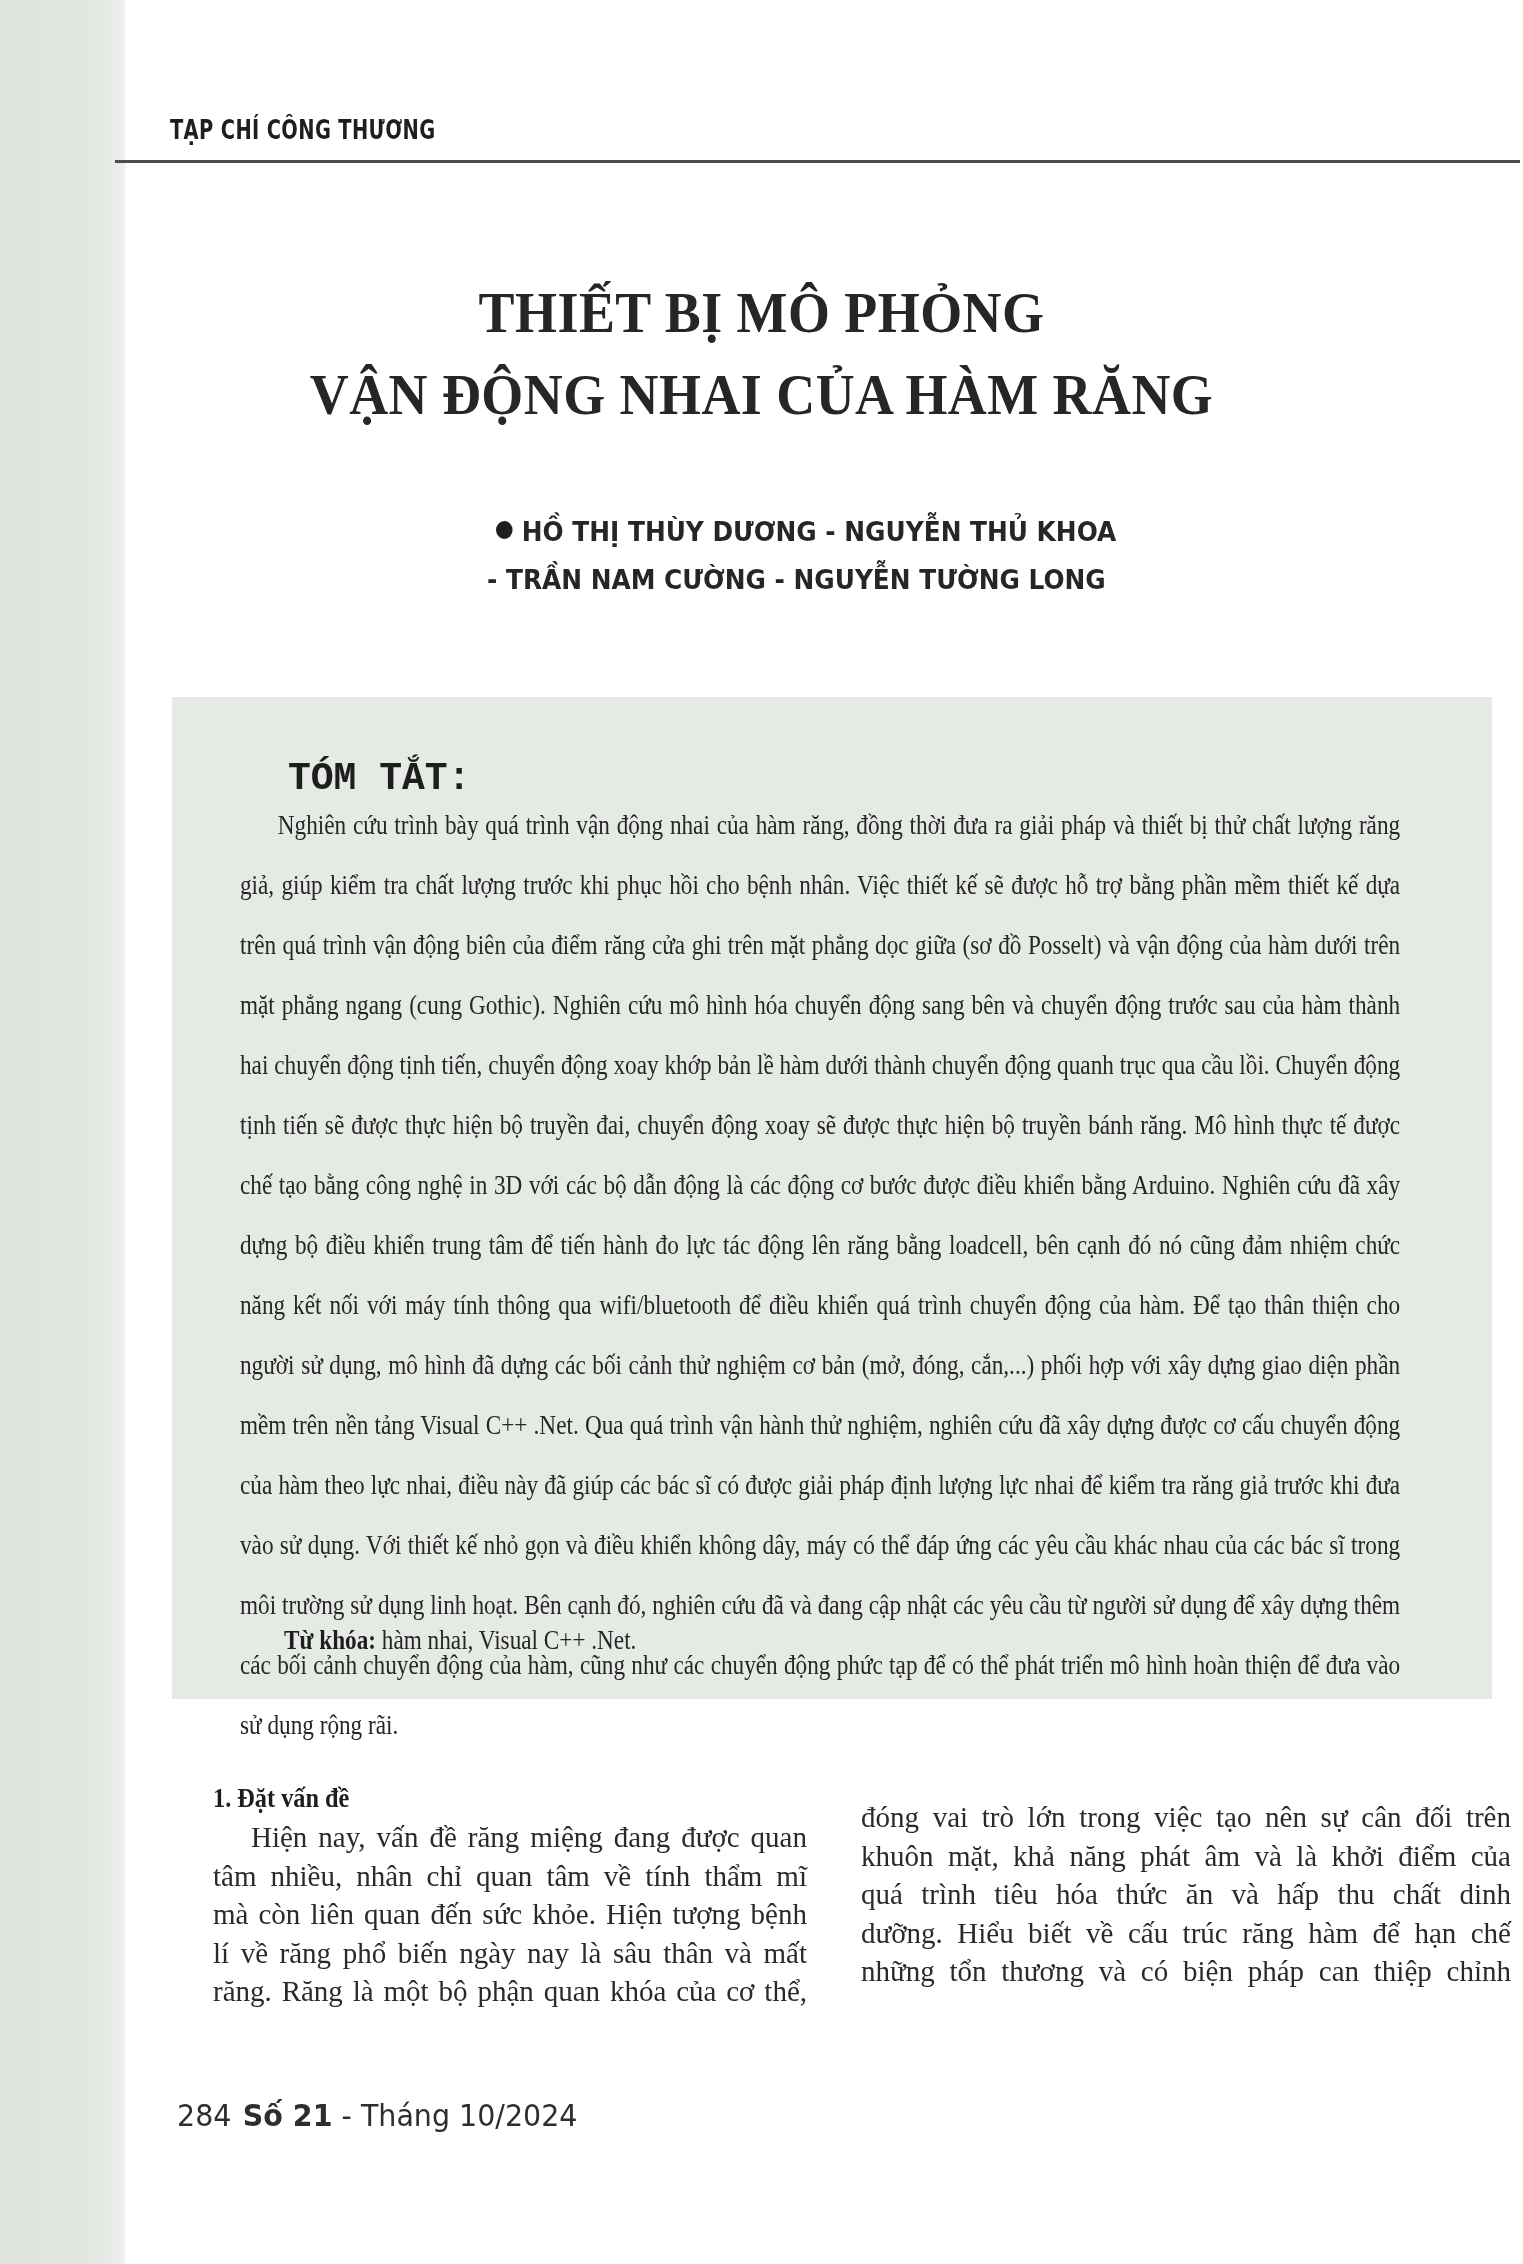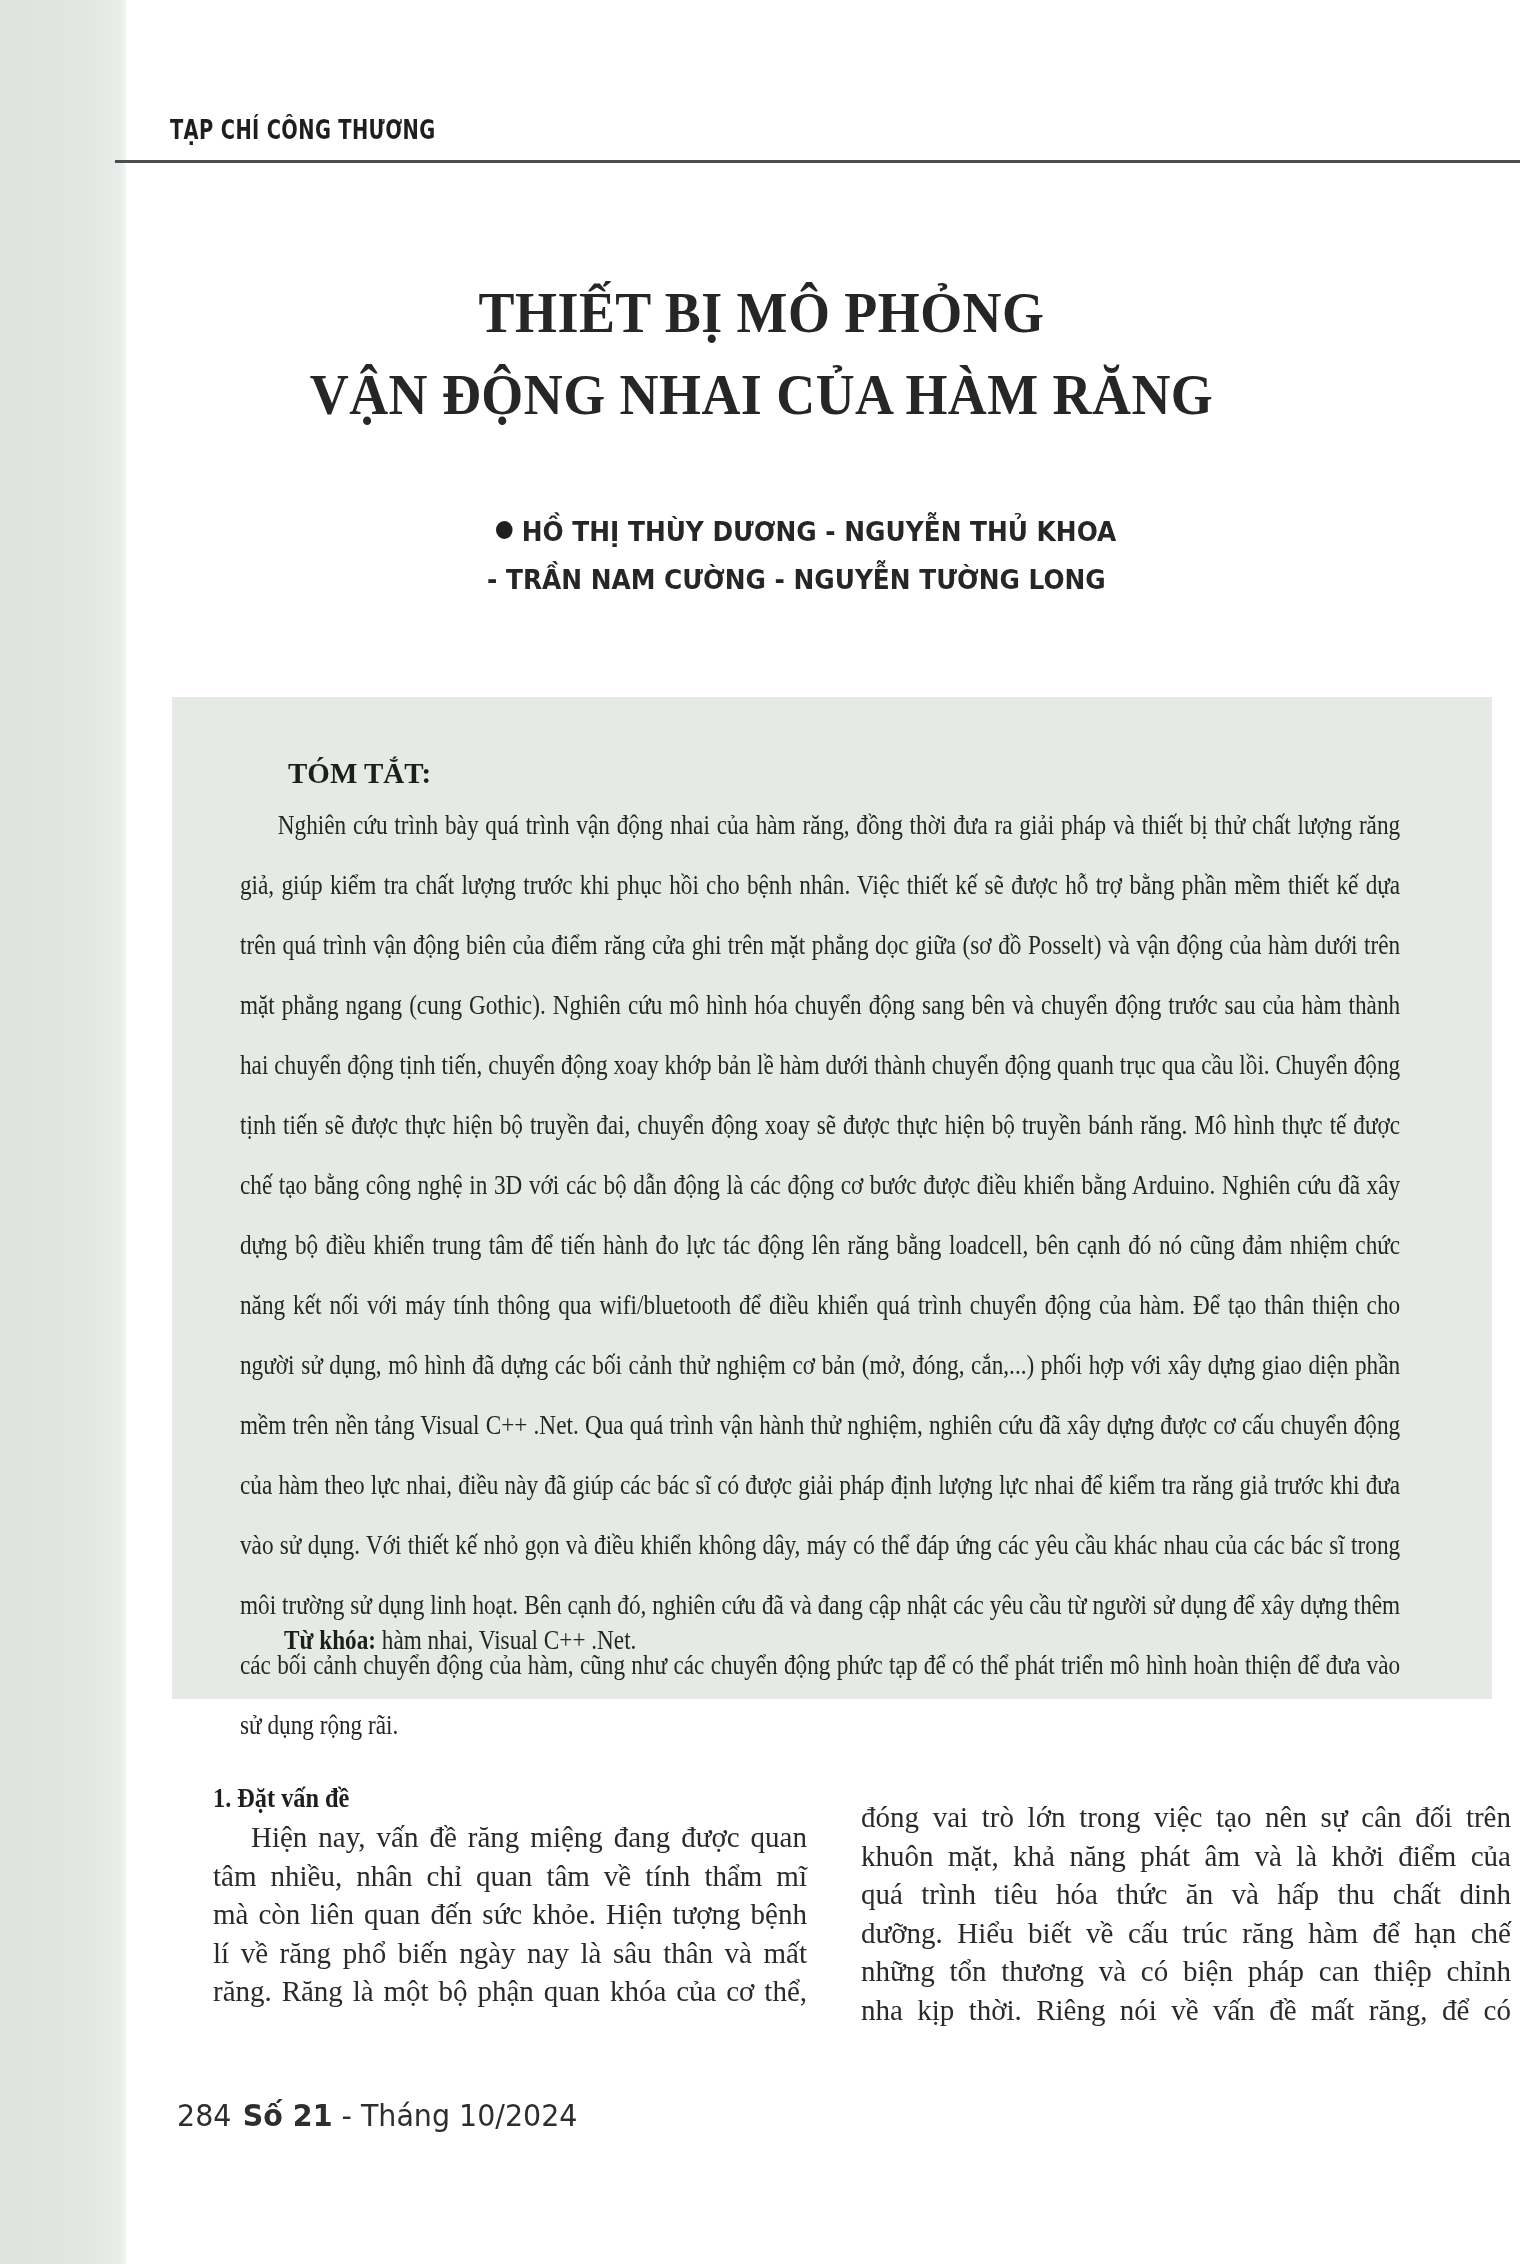--- a/index.html
+++ b/index.html
@@ -82,23 +82,23 @@
     }
     .abstract-box {
       position: absolute;
       left: 172px; top: 697px;
       width: 1320px; height: 1002px;
       background: #e6eae5;
     }
     .abstract-heading {
       position: absolute;
       left: 116px; top: 60px;
-      font-family: Liberation Serif, serif;
-      font-weight: bold;
-      font-size: 29px;
+      font-family: Liberation Mono, monospace;
+      font-weight: bold;
+      font-size: 38px;
       color: #1e1e1e;
     }
     .abstract-text {
       position: absolute;
       left: 68px; top: 98px;
       width: 1160px;
       font-family: "Liberation Serif", serif;
       font-size: 27px;
       line-height: 60px;
       color: #262626;
@@ -209,18 +209,17 @@
   <span class="l">lí về răng phổ biến ngày nay là sâu thân và mất</span>
   <span class="l">răng. Răng là một bộ phận quan khóa của cơ thể,</span>
 </div>
 
 <div class="col col-right">
   <span class="l">đóng vai trò lớn trong việc tạo nên sự cân đối trên</span>
   <span class="l">khuôn mặt, khả năng phát âm và là khởi điểm của</span>
   <span class="l">quá trình tiêu hóa thức ăn và hấp thu chất dinh</span>
   <span class="l">dưỡng. Hiểu biết về cấu trúc răng hàm để hạn chế</span>
   <span class="l">những tổn thương và có biện pháp can thiệp chỉnh</span>
-  <span class="l">nha kịp thời. Riêng nói về vấn đề mất răng, để có</span>
 </div>
 
 <div class="page-footer">
   <span>284</span><span class="issue">Số 21</span><span class="date"> - Tháng 10/2024</span>
 </div>
 
 </body></html>

